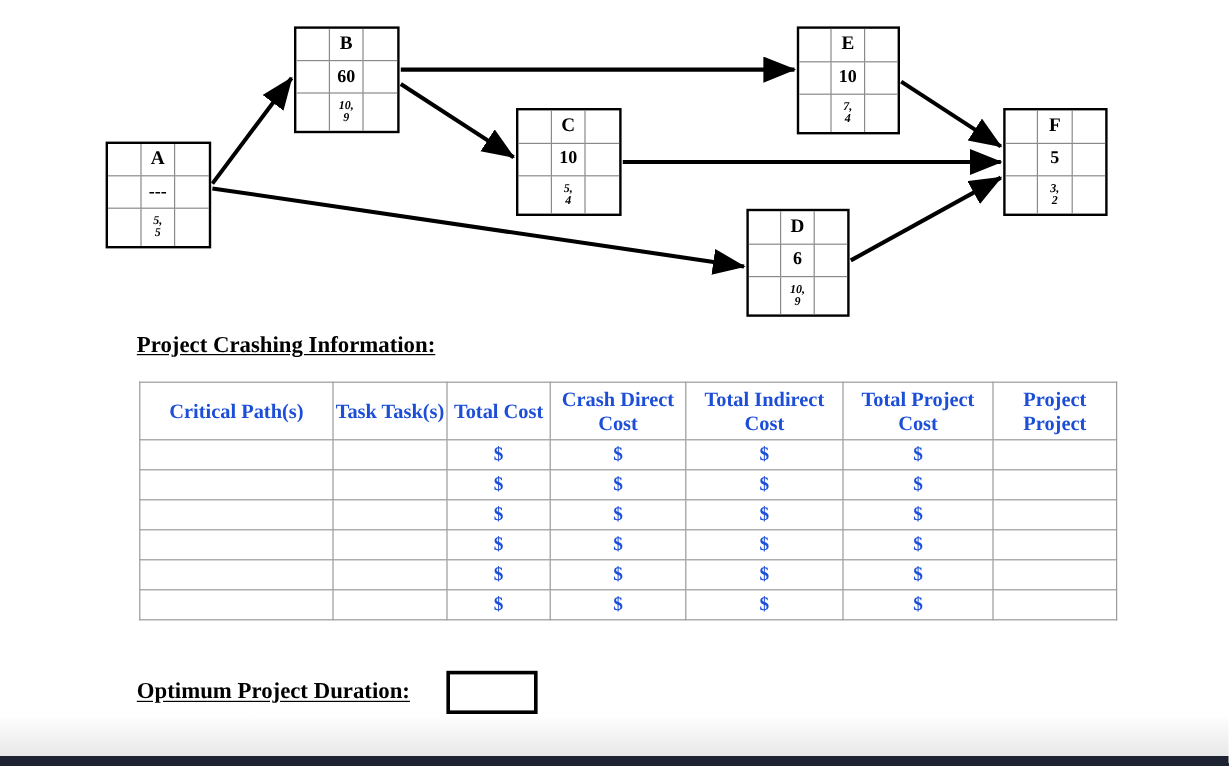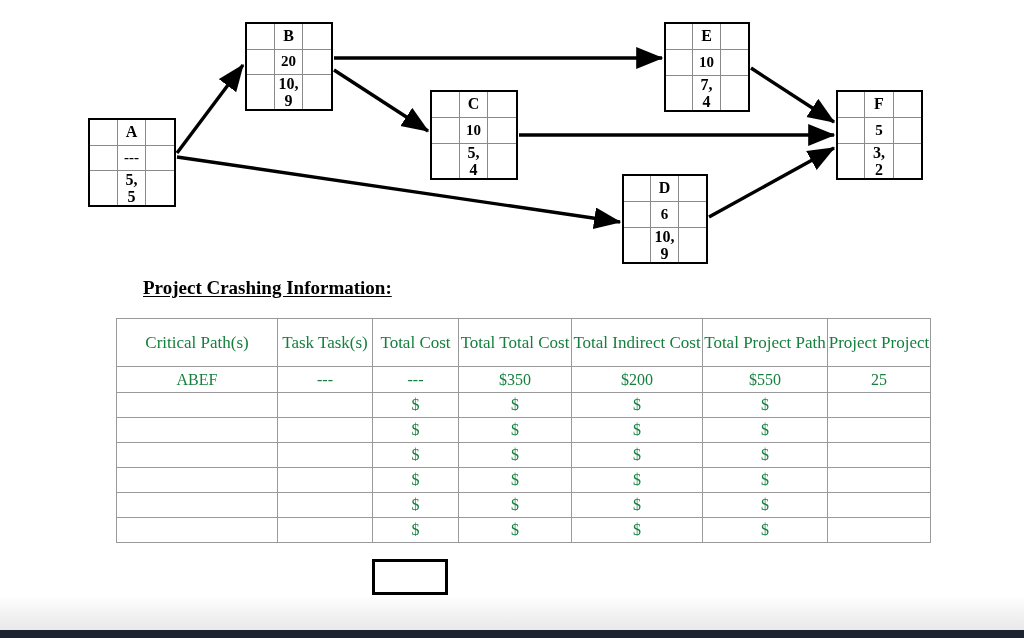--- a/index.html
+++ b/index.html
@@ -43,21 +43,21 @@
     box-sizing: border-box;
     font-weight: bold;
     color: #000000;
     line-height: 1.02;
     text-align: center;
   }
   .node .cell.c3 { border-right: none; }
   .node .cell.r3 { border-bottom: none; }
   .node .cell.label  { font-size: 16px; }
   .node .cell.dur    { font-size: 15px; }
-  .node .cell.costs  { font-size: 16px; white-space: pre-line; padding-top: 1px; }
+  .node .cell.costs  { font-size: 10px; white-space: pre-line; padding-top: 1px; font-style: italic; }
 
   
   #arrows {
     position: absolute;
     left: 0;
     top: 0;
     width: 1024px;
     height: 280px;
     z-index: 1;
   }
@@ -66,40 +66,40 @@
   .section-heading {
     position: absolute;
     font-family: "Liberation Serif", serif;
     font-weight: bold;
     font-size: 19px;
     color: #000000;
     text-decoration: underline;
     text-underline-offset: 2px;
     white-space: nowrap;
   }
-  #crash-heading { left: 114px; top: 277px; margin-left: 29px; }
+  #crash-heading { left: 114px; top: 277px; }
   #optimum-heading { left: 114px; top: 566px; font-size: 19px; }
 
   
   #crash-table {
     position: absolute;
     left: 116px;
     top: 318px;
     width: 814px;
     border-collapse: collapse;
     table-layout: fixed;
     font-family: "Liberation Serif", serif;
   }
   #crash-table th,
   #crash-table td {
     border: 1px solid #9a9a9a;
     text-align: center;
     vertical-align: middle;
-    font-weight: normal;
-    color: #15803d;
+    font-weight: bold;
+    color: #1d4ed8;
     padding: 0;
   }
   #crash-table th {
     height: 47px;
     font-size: 17px;
     line-height: 1.12;
   }
   #crash-table td {
     height: 24px;
     font-size: 16px;
@@ -185,21 +185,21 @@
       <div class="cell costs r3">5,
 5</div>
       <div class="cell c3 r3"></div>
     </div>
 
     <div class="node" style="left:245px; top:22px; width:88px; height:89px;">
       <div class="cell"></div>
       <div class="cell label">B</div>
       <div class="cell c3"></div>
       <div class="cell"></div>
-      <div class="cell dur">20</div>
+      <div class="cell dur">60</div>
       <div class="cell c3"></div>
       <div class="cell r3"></div>
       <div class="cell costs r3">10,
 9</div>
       <div class="cell c3 r3"></div>
     </div>
 
     <div class="node" style="left:430px; top:90px; width:88px; height:90px;">
       <div class="cell"></div>
       <div class="cell label">C</div>
@@ -263,36 +263,27 @@
       <col class="col-direct">
         <col class="col-indirect">
         <col class="col-project">
       <col class="col-duration">
     </colgroup>
     <thead>
       <tr>
         <th>Critical Path(s)</th>
         <th>Task Task(s)</th>
         <th>Total Cost</th>
-        <th>Total Total Cost</th>
+        <th>Crash Direct Cost</th>
         <th>Total Indirect Cost</th>
-        <th>Total Project Path</th>
+        <th>Total Project Cost</th>
         <th>Project Project</th>
       </tr>
     </thead>
     <tbody>
-      <tr class="data-first">
-        <td>ABEF</td>
-        <td>---</td>
-        <td>---</td>
-        <td>$350</td>
-        <td>$200</td>
-        <td>$550</td>
-        <td>25</td>
-      </tr>
       <tr>
         <td></td>
         <td></td>
         <td>$</td>
         <td>$</td>
         <td>$</td>
         <td>$</td>
         <td></td>
       </tr>
       <tr>
@@ -336,18 +327,19 @@
         <td></td>
         <td>$</td>
         <td>$</td>
         <td>$</td>
         <td>$</td>
         <td></td>
       </tr>
     </tbody>
   </table>
 
+  <div class="section-heading" id="optimum-heading">Optimum Project Duration:</div>
   <div id="optimum-box"></div>
 
   <div id="bottom-fade"></div>
   <div id="bottom-bar"></div>
 
 </div>
 
 </body></html>

